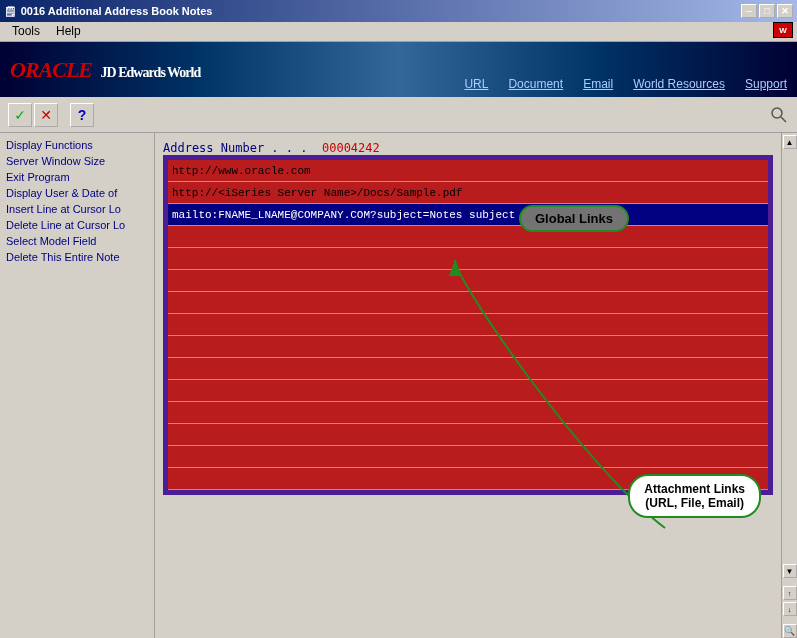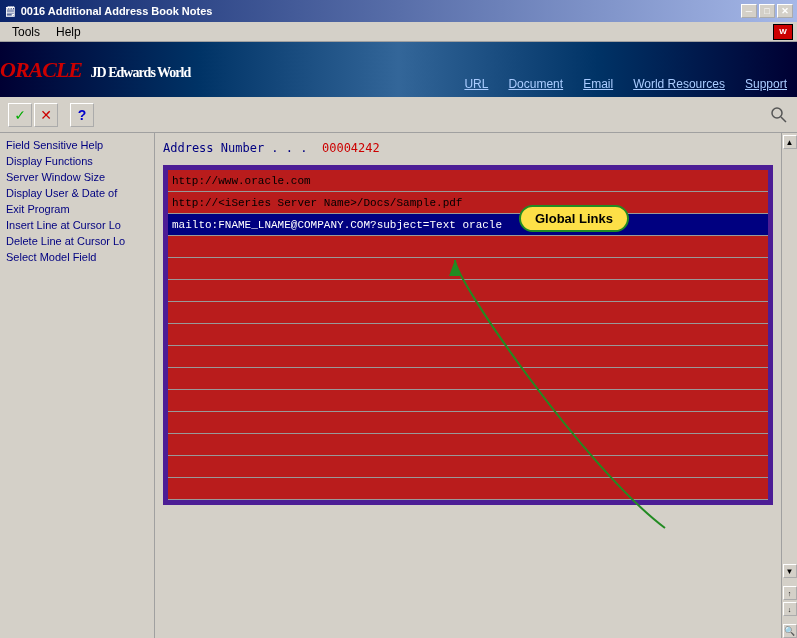--- a/index.html
+++ b/index.html
@@ -21,21 +21,21 @@
     .titlebar-btn {
       width: 16px; height: 14px; background: #d4d0c8; border: 1px outset #fff;
       display: flex; align-items: center; justify-content: center; font-size: 9px; cursor: pointer;
     }
 
     
     .menubar {
       background: #d4d0c8;
       height: 20px;
       display: flex;
-      align-items: center;
+      align-items: flex-start;
       padding: 0 4px;
       border-bottom: 1px solid #a0a0a0;
     }
     .menubar-item {
       padding: 2px 8px;
       font-size: 12px;
       cursor: pointer;
       color: #000;
     }
 
@@ -43,20 +43,21 @@
     .oracle-header {
       background: linear-gradient(to right, #000033, #003366, #336699, #003366, #000033);
       height: 55px;
       display: flex;
       align-items: center;
       position: relative;
     }
     .oracle-logo {
       display: flex;
       align-items: center;
+      padding-left: 10px;
     }
     .oracle-text {
       color: #cc0000;
       font-size: 22px;
       font-weight: bold;
       font-style: italic;
       font-family: 'Times New Roman', serif;
       letter-spacing: -1px;
     }
     .oracle-text span { color: white; }
@@ -97,21 +98,21 @@
     }
     .toolbar-btn.green { color: #00aa00; }
     .toolbar-btn.red { color: #cc0000; }
     .toolbar-btn.blue { color: #0000cc; font-weight: bold; }
 
     
     .global-links-bubble {
       position: absolute;
       right: 140px;
       top: 90px;
-      background: #fde047;
+      background: #737373;
       border: 2px solid #228B22;
       border-radius: 20px;
       padding: 4px 14px;
       font-size: 13px;
       font-weight: bold;
       color: #000;
       z-index: 10;
     }
 
     
@@ -141,21 +142,20 @@
     .content {
       flex: 1;
       background: #d4d0c8;
       padding: 8px;
       position: relative;
       overflow: hidden;
     }
 
     .address-line {
       font-size: 12px;
-      margin-bottom: 10px;
       color: #000080;
       font-family: monospace;
     }
     .address-value { color: #cc0000; }
 
     
     .notes-area {
       border: 5px solid #4c1d95;
       background: #b91c1c;
     }
@@ -270,55 +270,59 @@
     <svg width="16" height="16" viewBox="0 0 16 16">
       <circle cx="6" cy="6" r="5" fill="none" stroke="#555" stroke-width="1.5"></circle>
       <line x1="10" y1="10" x2="15" y2="15" stroke="#555" stroke-width="1.5"></line>
     </svg>
   </div>
 </div>
 
 <div class="main-content">
 
   <div class="sidebar">
-    <div class="sidebar-item">Field Sensitive Help</div>
     <div class="sidebar-item">Display Functions</div>
     <div class="sidebar-item">Server Window Size</div>
+    <div class="sidebar-item">Exit Program</div>
     <div class="sidebar-item">Display User &amp; Date of</div>
-    <div class="sidebar-item">Exit Program</div>
     <div class="sidebar-item">Insert Line at Cursor Lo</div>
     <div class="sidebar-item">Delete Line at Cursor Lo</div>
     <div class="sidebar-item">Select Model Field</div>
+    <div class="sidebar-item">Delete This Entire Note</div>
   </div>
 
   <div class="content">
 
     <div class="address-line">
       <span>Address Number . . .</span>&nbsp;
       <span class="address-value">00004242</span>
     </div>
 
     <div class="notes-area" id="notes-container">
     <div class="notes-row">http://www.oracle.com</div>
         <div class="notes-row">http://&lt;iSeries Server Name&gt;/Docs/Sample.pdf</div>
-        <div class="notes-row selected">mailto:FNAME_LNAME@COMPANY.COM?subject=Text oracle</div>
+        <div class="notes-row selected">mailto:FNAME_LNAME@COMPANY.COM?subject=Notes subject</div>
         <div class="notes-row"></div>
         <div class="notes-row"></div>
         <div class="notes-row"></div>
         <div class="notes-row"></div>
         <div class="notes-row"></div>
         <div class="notes-row"></div>
         <div class="notes-row"></div>
         <div class="notes-row"></div>
         <div class="notes-row"></div>
         <div class="notes-row"></div>
         <div class="notes-row"></div>
         <div class="notes-row"></div>
       </div>
 
+    <div class="attachment-bubble">
+      <div>Attachment Links</div>
+      <div>(URL, File, Email)</div>
+    </div>
 
     <svg class="arrows-overlay" id="arrows-svg">
         <defs>
           <marker id="arrowhead" markerWidth="8" markerHeight="6" refX="8" refY="3" orient="auto">
     <polygon points="0 0, 8 3, 0 6" fill="#228B22"></polygon>
   </marker>
         </defs>
     <path d="M 510 395 C 430 335, 300 147, 300 127" fill="none" stroke="#228B22" stroke-width="2" marker-end="url(#arrowhead)"></path>
       </svg>
   </div>

